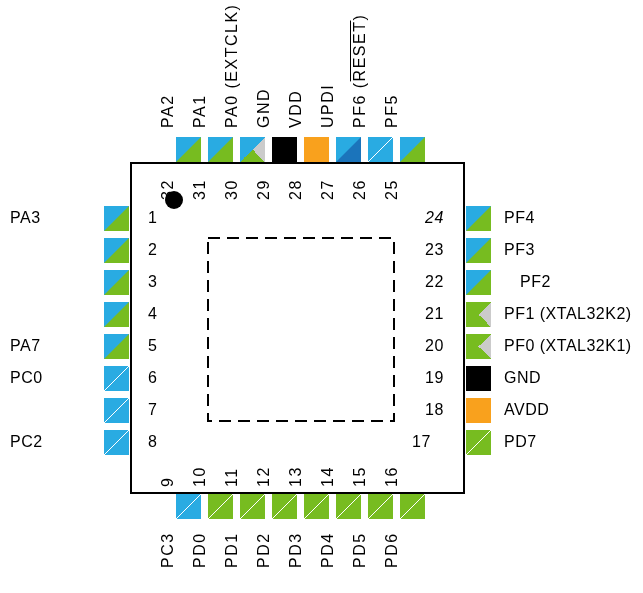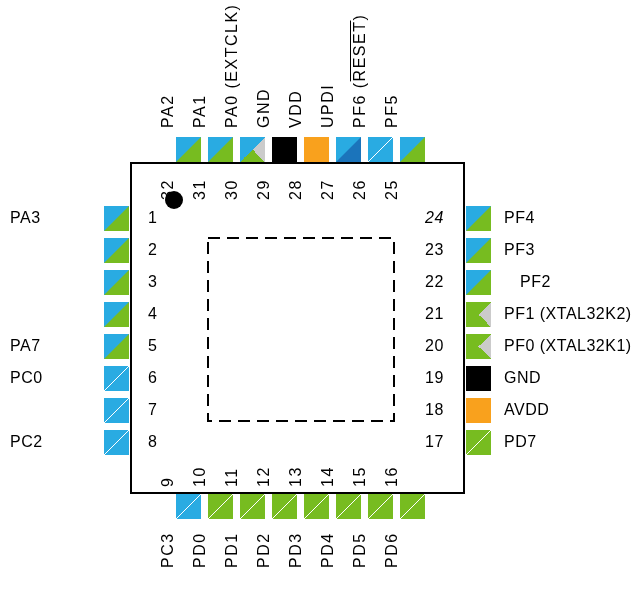--- a/index.html
+++ b/index.html
@@ -131,15 +131,15 @@
     <div class="sq f-green-gray" style="left: 466px; top: 334px;"></div>
     <div class="num alignR" style="left: 425px; top: 336px; width: 32px;">20</div>
     <div class="lbl" style="left: 504px; top: 336px;">PF0 (XTAL32K1)</div>
     <div class="sq f-black" style="left: 466px; top: 366px;"></div>
     <div class="num alignR" style="left: 425px; top: 368px; width: 32px;">19</div>
     <div class="lbl" style="left: 504px; top: 368px;">GND</div>
     <div class="sq f-orange" style="left: 466px; top: 398px;"></div>
     <div class="num alignR" style="left: 425px; top: 400px; width: 32px;">18</div>
     <div class="lbl" style="left: 504px; top: 400px;">AVDD</div>
     <div class="sq f-green" style="left: 466px; top: 430px;"></div>
-    <div class="num alignR" style="left: 425px; top: 432px; width: 32px;">17</div>
+    <div class="num alignR" style="left: 412px; top: 432px; width: 32px;">17</div>
     <div class="lbl" style="left: 504px; top: 432px;">PD7</div>
   </div>
 
 </body></html>

